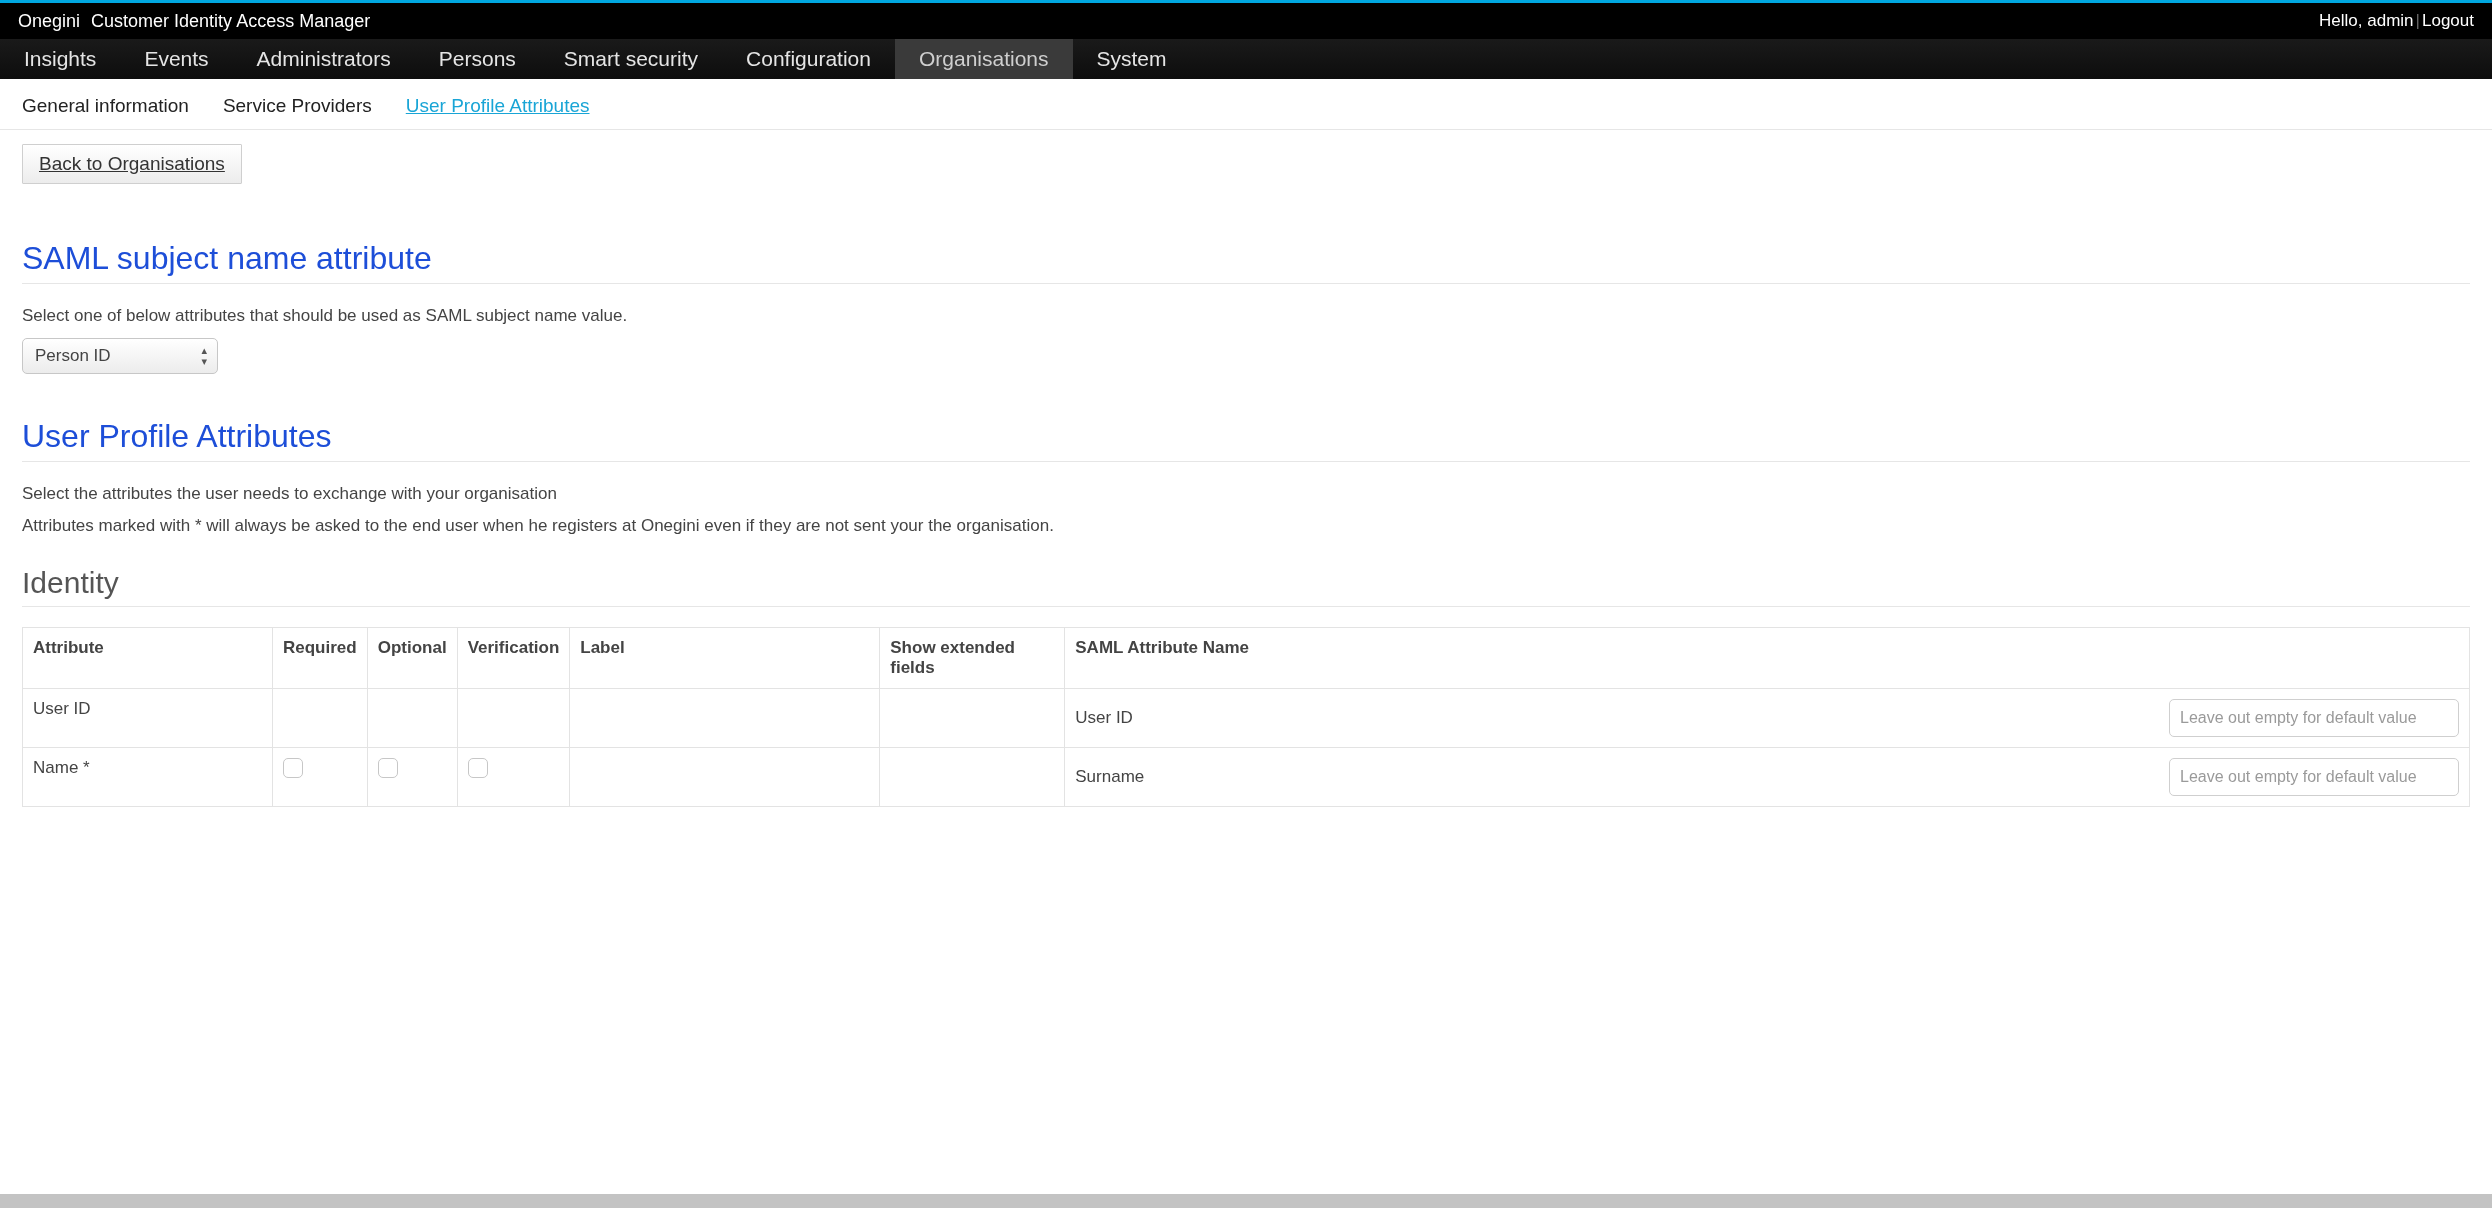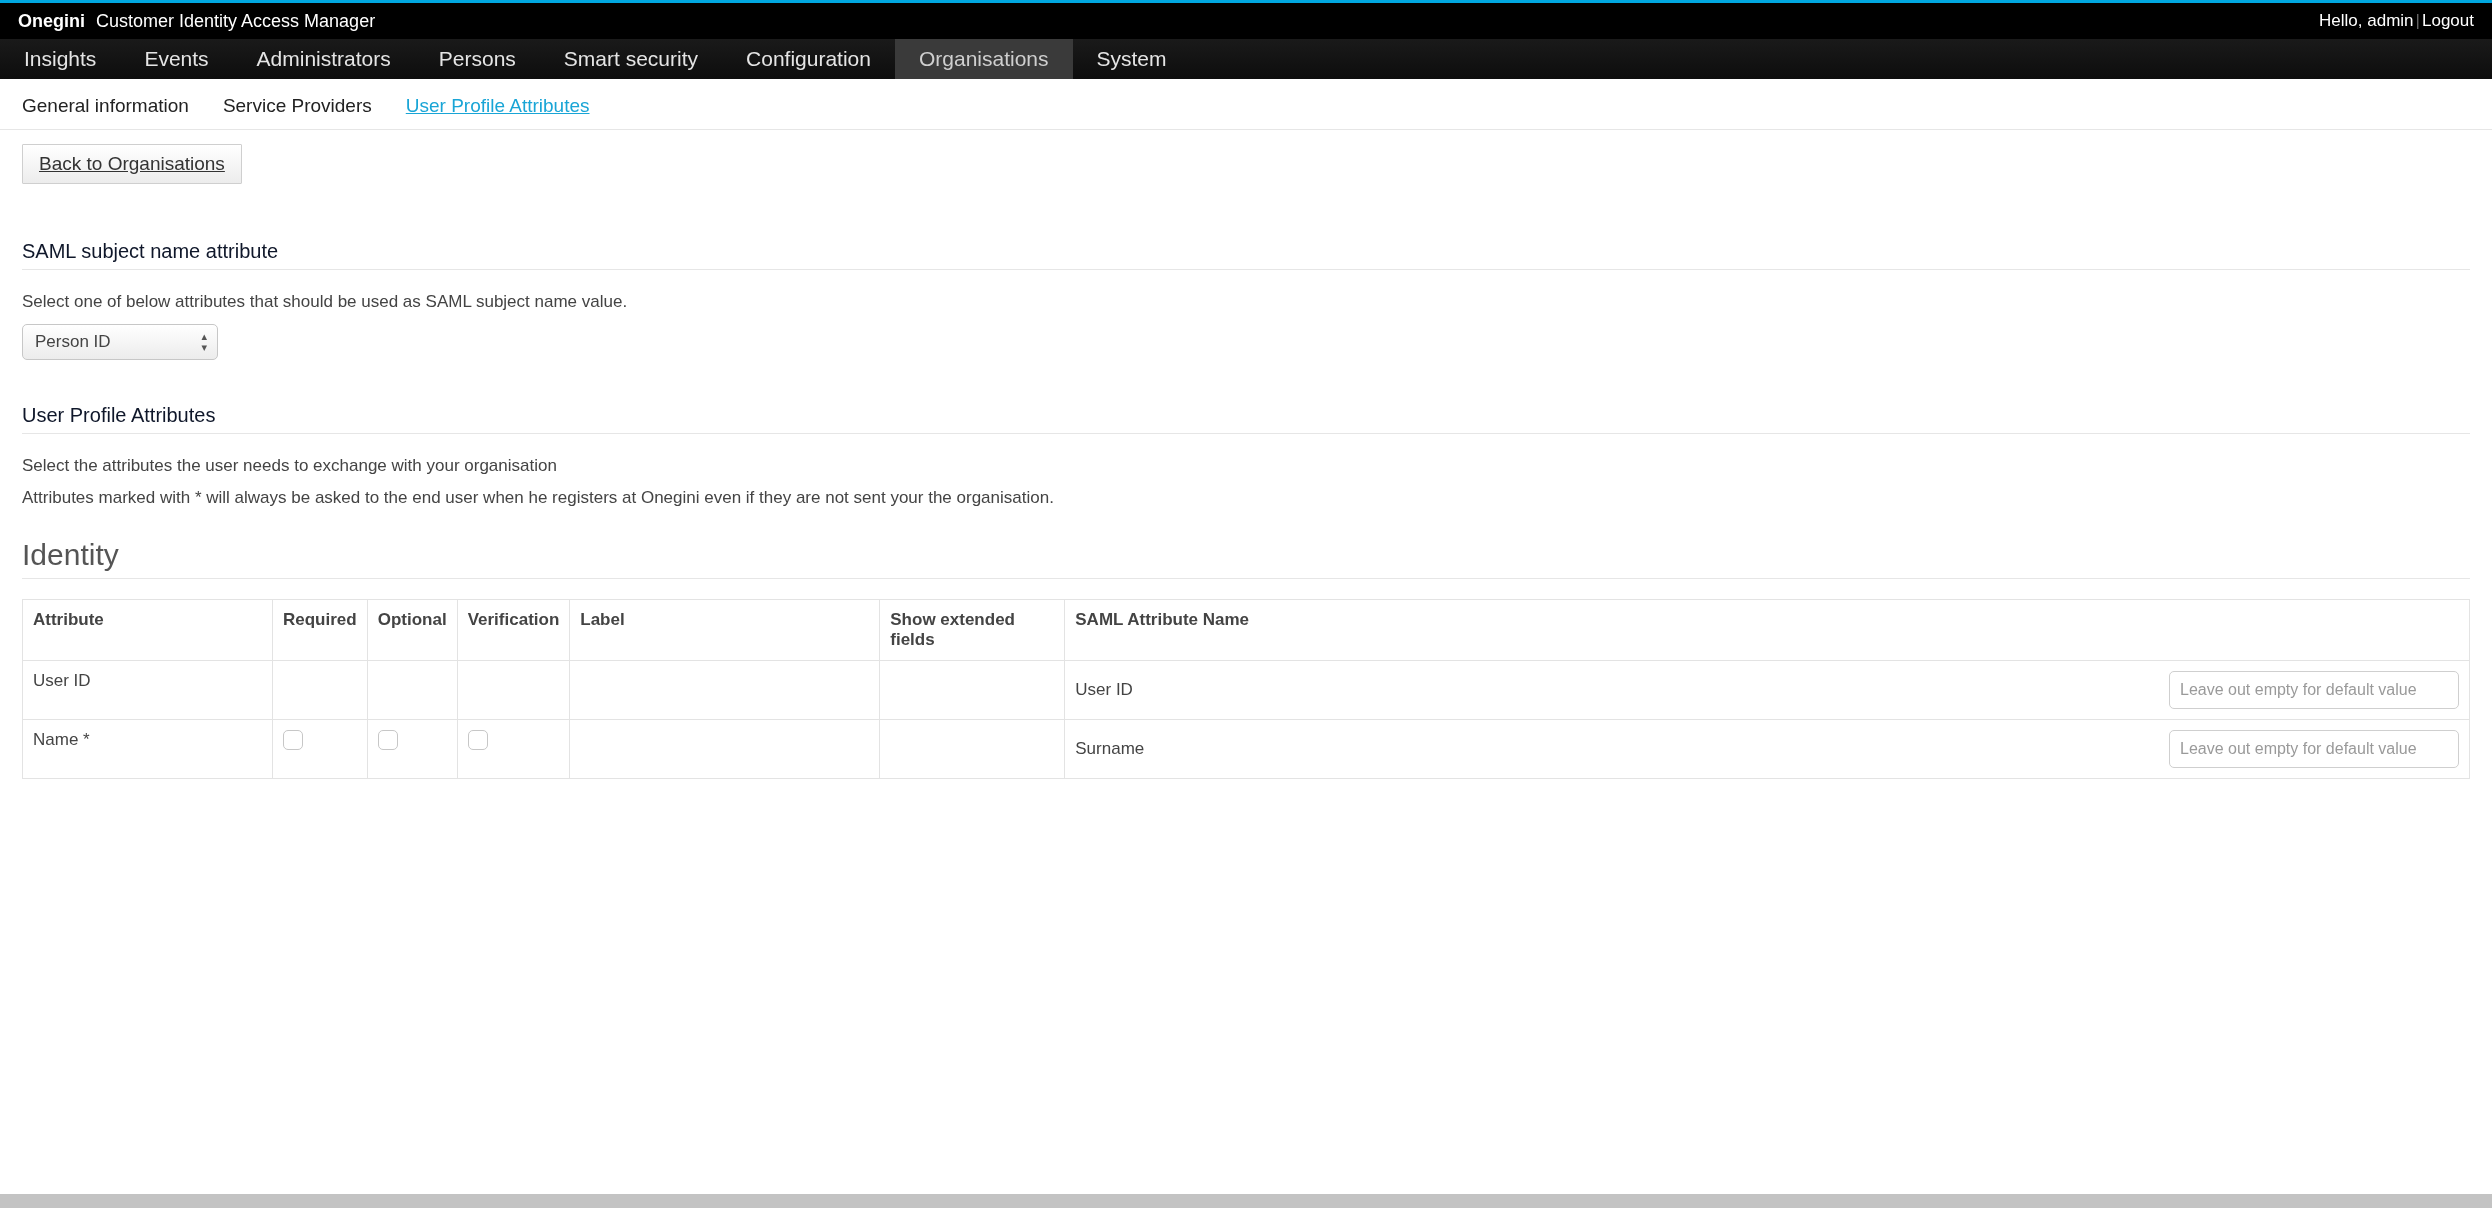--- a/index.html
+++ b/index.html
@@ -6,21 +6,21 @@
   html, body { height: 100%; font-family: "Helvetica Neue", Helvetica, Arial, sans-serif; font-size: 16px; color: #333; background: #fff; }
   body { overflow: hidden; }
 
   .accent-bar { height: 3px; background: #00a7e0; }
 
   .topbar {
     display: flex; align-items: center; justify-content: space-between;
     background: #000; color: #fff; height: 36px; padding: 0 18px;
     font-size: 18px;
   }
-  .brand strong { font-weight: 700; }
+  .brand strong { font-weight: 400; }
   .brand span  { font-weight: 300; margin-left: 6px; }
   .user-area { display: flex; align-items: center; gap: 2px; font-size: 17px; font-weight: 300; }
   .user-area .sep { color: #666; font-weight: 300; }
 
   .mainnav {
     background: #111; background: linear-gradient(#1a1a1a, #0d0d0d);
     height: 40px; display: flex; align-items: stretch;
     font-size: 21px; color: #ddd;
   }
   .mainnav .tab {
@@ -42,21 +42,21 @@
 
   .btn {
     display: inline-block; padding: 8px 16px; font-size: 19px;
     background: linear-gradient(#ffffff, #ececec);
     border: 1px solid #cfcfcf; border-radius: 1px; cursor: pointer;
     color: #333;
     text-decoration: underline;
   }
 
   h2.section {
-    font-weight: 300; font-size: 20px; color: #0f172a;
+    font-weight: 300; font-size: 32px; color: #1d4ed8;
     margin: 44px 0 16px 0; border-bottom: 1px solid #e6e6e6; padding-bottom: 6px;
   }
   h2.section.first { margin-top: 56px; }
   p.desc { font-size: 17px; color: #444; margin: 22px 0 12px 0; font-weight: 300; }
 
   .select {
     margin-top: 8px;
     width: 196px; height: 36px;
     border: 1px solid #c7c7c7; border-radius: 5px;
     background: linear-gradient(#ffffff, #ececec);

